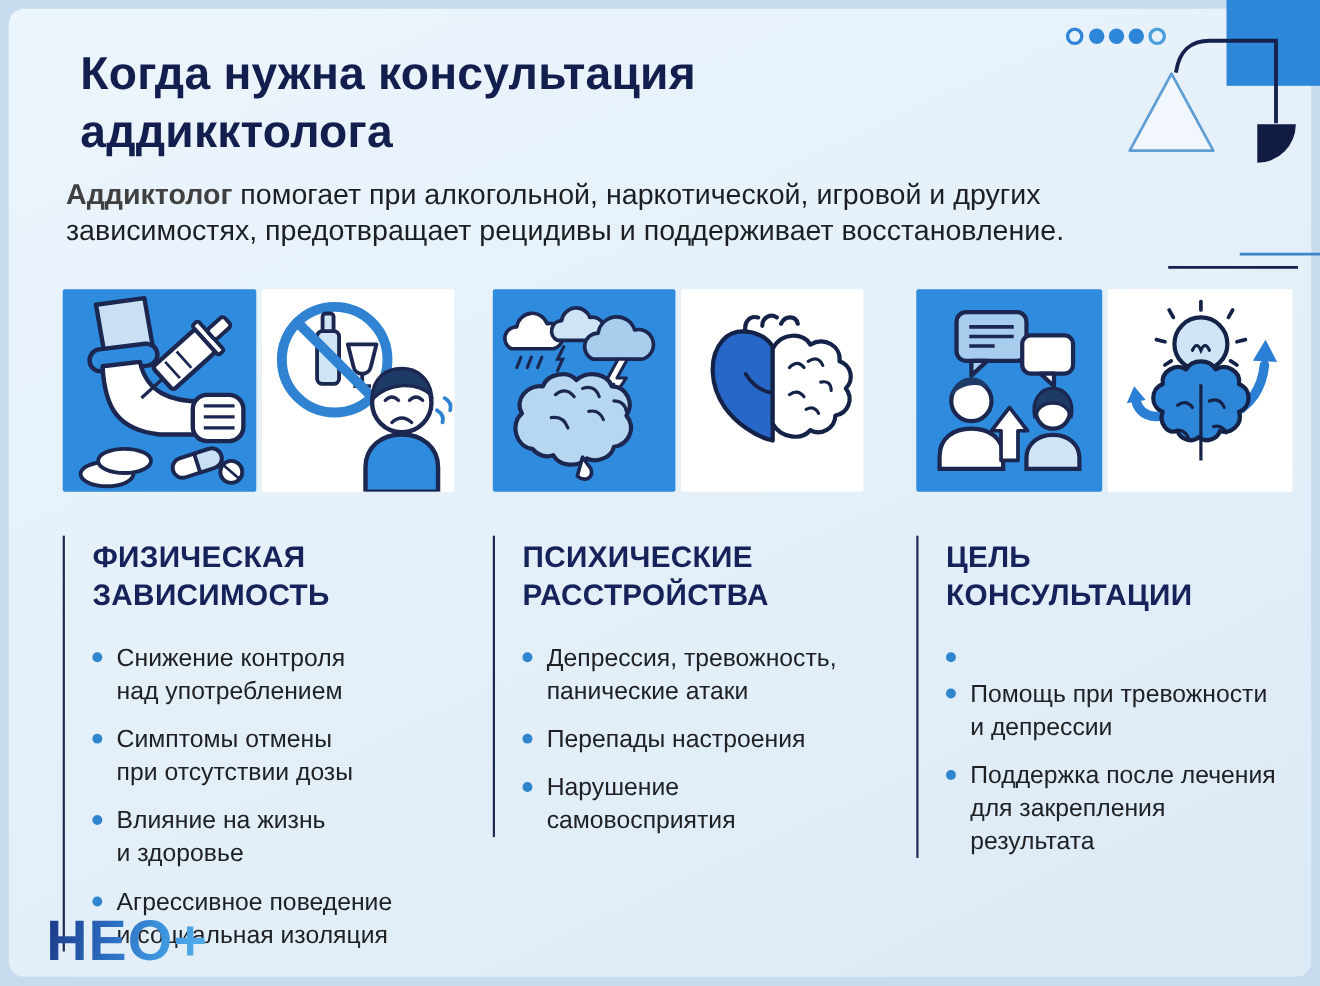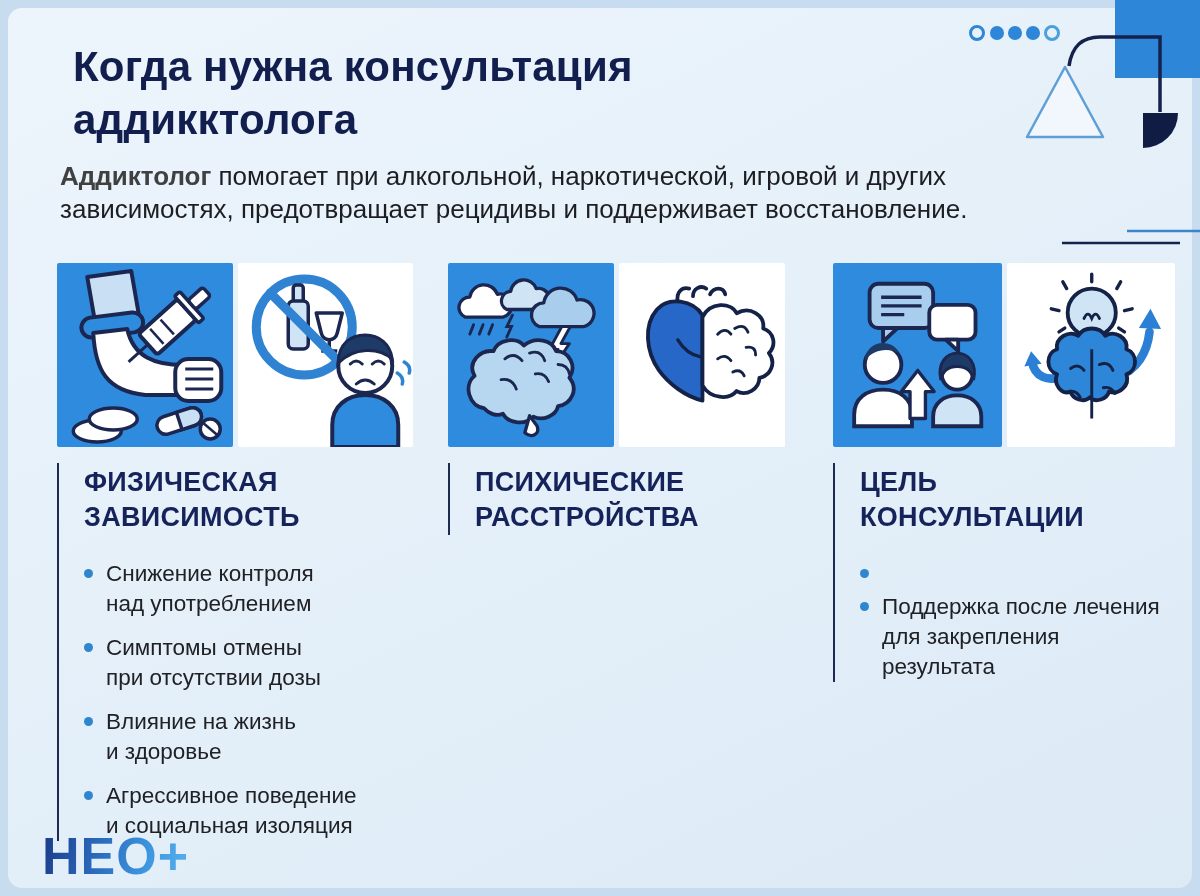--- a/index.html
+++ b/index.html
@@ -14,21 +14,21 @@
   .subtitle .lead { font-weight:800; color:#404040; }
   .column { position:absolute; top:263px; }
   #col-0 { left:57px;  width:356px; }
   #col-1 { left:448px; width:337px; }
   #col-2 { left:833px; width:342px; }
   .tiles { display:flex; gap:5px; height:184px; }
   .tile { flex:1; border-radius:2px; display:flex; align-items:center; justify-content:center; overflow:hidden; }
   .tile-blue  { background:#2e8bdd; }
   .tile-white { background:#ffffff; }
   .tile svg { width:100%; height:100%; }
-  .col-body { margin-top:16px; border-left:2.5px solid #1d2b52; padding-left:25px; }
+  .col-body { margin-top:40px; border-left:2.5px solid #1d2b52; padding-left:25px; }
   .col-title { font-size:27px; font-weight:800; color:#16235b; line-height:35px;
                white-space:pre-line; letter-spacing:0.3px; padding-top:2px; }
   .bullets { margin:24px 0 0; padding:0; list-style:none; }
   .bullets li { display:flex; margin-bottom:14px; }
   .dot { flex:0 0 9px; width:9px; height:9px; border-radius:50%; background:#2f86cf; margin:10px 13px 0 0; }
   .li-text { font-size:22.5px; line-height:30px; color:#202125; white-space:pre-line; }
   .logo { position:absolute; left:42px; top:826px; font-size:52px; font-weight:800; letter-spacing:1px;
           background:linear-gradient(105deg,#1d3e8e 5%,#2b6cbe 40%,#3e96df 70%,#54aeeb 95%);
           -webkit-background-clip:text; background-clip:text; color:transparent; }
 </style>
@@ -161,20 +161,36 @@
         <path d="M88,50 C78,34 52,30 40,44 C26,60 28,88 42,108 C52,122 70,136 88,140 Z" fill="#2667c8" stroke="#142247" stroke-width="4" stroke-linejoin="round"></path>
         <path d="M62,76 c6,10 14,16 24,18" stroke="#142247" stroke-width="3.5" fill="none" stroke-linecap="round"></path>
         <path d="M88,52 c8,-16 30,-16 36,-4 c14,-8 30,2 28,16 c12,4 14,18 6,26 c8,10 2,24 -10,26 c0,12 -14,20 -24,14 c-8,10 -28,8 -36,-6 Z" fill="#ffffff" stroke="#142247" stroke-width="4" stroke-linejoin="round"></path>
         <path d="M104,70 q8,-8 14,0 M122,64 q10,-6 14,4 M134,84 q10,-2 10,8 M104,96 q8,-6 14,2 M120,110 q8,-4 12,4" stroke="#142247" stroke-width="3" fill="none" stroke-linecap="round"></path>
       </svg>
     </div>
   </div>
   <div class="col-body">
     <h2 class="col-title">ПСИХИЧЕСКИЕ
 РАССТРОЙСТВА</h2>
+    <ul class="bullets">
+        <li>
+          <span class="dot"></span>
+          <span class="li-text">Депрессия, тревожность,
+панические атаки</span>
+        </li>
+        <li>
+          <span class="dot"></span>
+          <span class="li-text">Перепады настроения</span>
+        </li>
+        <li>
+          <span class="dot"></span>
+          <span class="li-text">Нарушение
+самовосприятия</span>
+        </li>
+      </ul>
   </div>
 </section>
 
 <section class="column" id="col-2">
   <div class="tiles">
     <div class="tile tile-blue">
       <svg viewBox="0 0 175 184">
         <rect x="38" y="18" width="66" height="46" rx="9" fill="#a9cdec" stroke="#1b2750" stroke-width="4"></rect>
         <path d="M52,64 v14 l15,-14 Z" fill="#a9cdec" stroke="#1b2750" stroke-width="4" stroke-linejoin="round"></path>
         <line x1="50" y1="32" x2="92" y2="32" stroke="#1b2750" stroke-width="3.5"></line>
@@ -218,20 +234,25 @@
   </div>
   <div class="col-body">
     <h2 class="col-title">ЦЕЛЬ
 КОНСУЛЬТАЦИИ</h2>
     <ul class="bullets">
         <li>
           <span class="dot"></span>
         </li>
         <li>
           <span class="dot"></span>
+          <span class="li-text">Помощь при тревожности
+и депрессии</span>
+        </li>
+        <li>
+          <span class="dot"></span>
           <span class="li-text">Поддержка после лечения
 для закрепления
 результата</span>
         </li>
       </ul>
   </div>
 </section>
 
 <div class="logo">НЕО+</div>
 

